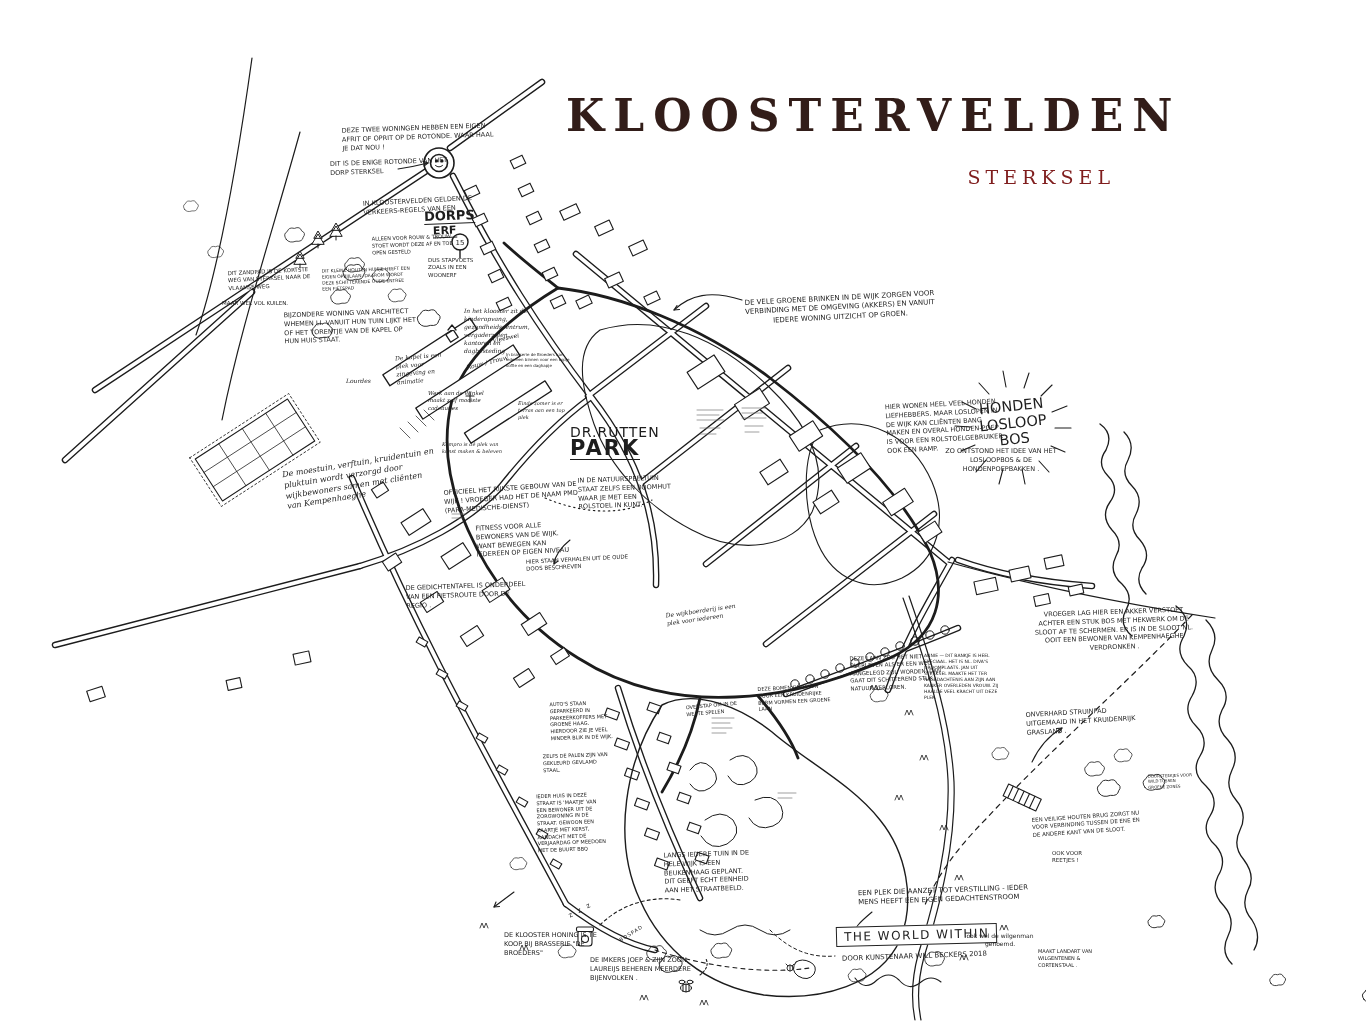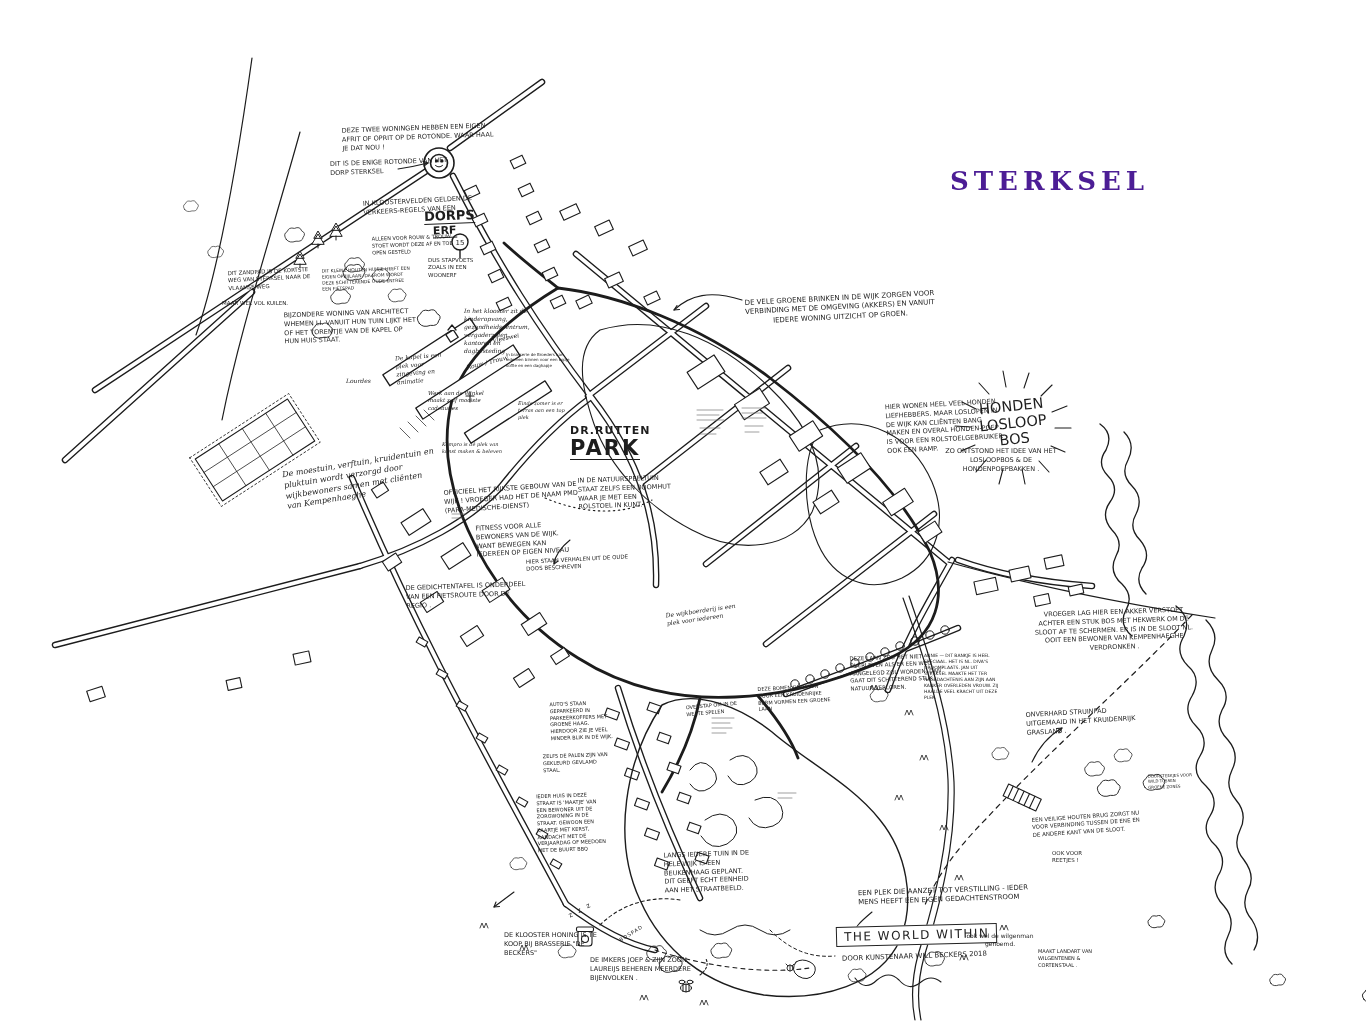--- a/index.html
+++ b/index.html
@@ -3,22 +3,22 @@
 <meta charset="utf-8">
 <style>
   html,body{margin:0;padding:0;background:#fff;}
   #canvas{position:relative;width:1366px;height:1024px;background:#ffffff;overflow:hidden;
           font-family:"DejaVu Sans",sans-serif;}
   svg{position:absolute;left:0;top:0;}
   .ttl{position:absolute;left:566px;top:90px;width:560px;text-align:center;
        font-family:"DejaVu Serif","Liberation Serif",serif;font-weight:bold;
        font-size:44px;letter-spacing:9px;color:#321d19;}
   .sub{position:absolute;left:950px;top:166px;width:165px;text-align:right;
-       font-family:"DejaVu Serif","Liberation Serif",serif;font-weight:bold;
-       font-size:26px;letter-spacing:5px;color:#4c1d95;}
+       font-family:"DejaVu Serif","Liberation Serif",serif;font-weight:normal;
+       font-size:19px;letter-spacing:5px;color:#7f1d1d;}
   .note{position:absolute;font:6.5px/1.35 "DejaVu Sans",sans-serif;color:#1d1d1d;}
   .s6{font-size:6px}.s55{font-size:5.5px}.s5{font-size:5px}.s45{font-size:4.5px}.s4{font-size:4px}
   .s7{font-size:7px}.s8{font-size:8px}
   .c{text-align:center}
   .cur{font-family:"DejaVu Serif",serif;font-style:italic;}
   .big-label{position:absolute;color:#1d1d1d;font-family:"DejaVu Sans",sans-serif;}
   .u{border-bottom:1.5px solid #1d1d1d;display:inline-block;line-height:1.05;}
   .ww-box{position:absolute;border:1.6px solid #222;background:#fff;padding:2px 7px;
           font:12px "DejaVu Sans",sans-serif;letter-spacing:1.5px;color:#222;
           transform:rotate(-1.5deg);white-space:nowrap;}
@@ -343,27 +343,28 @@
     <g stroke="#777" stroke-width="0.7">
       <path d="M 697,410 h26 M 697,415 h22 M 697,420 h27 M 700,428 h20 M 700,434 h16"></path>
       <path d="M 742,408 h24 M 742,413 h20 M 742,418 h24 M 745,426 h18 M 745,432 h14"></path>
       <path d="M 712,718 h22 M 712,723 h18 M 712,728 h20 M 712,733 h14"></path>
       <path d="M 452,514 h14 M 452,518 h10"></path>
       <path d="M 778,793 h18 M 778,798 h14"></path>
     </g>
   </g>
 </svg>
 
+<div class="ttl">KLOOSTERVELDEN</div>
 <div class="sub">STERKSEL</div>
 
 <div class="note" style="left:363px;top:196px;width:140px;transform:rotate(-3deg)">IN KLOOSTERVELDEN GELDEN DE VERKEERS-REGELS VAN EEN</div>
 <div class="big-label" style="left:424px;top:208px;font-size:13px;font-weight:bold;transform:rotate(-2deg)"><span class="u">DORPS</span></div>
 <div class="big-label" style="left:433px;top:224px;font-size:11px;font-weight:bold;transform:rotate(-2deg)"><span class="u">ERF</span></div>
 
-<div class="big-label" style="left:570px;top:424px;font-size:11px;font-weight:bold;letter-spacing:1px">DR.RUTTEN</div>
+<div class="big-label" style="left:570px;top:424px;font-size:14px;font-weight:normal;letter-spacing:1px">DR.RUTTEN</div>
 <div class="big-label" style="left:570px;top:436px;font-size:21px;font-weight:bold;letter-spacing:2px"><span class="u">PARK</span></div>
 
 <div class="big-label c" style="left:972px;top:398px;width:82px;font-size:14.5px;line-height:1.15;transform:rotate(-6deg)">
   <div>HONDEN</div>
   <div>LOSLOOP</div>
   <div>BOS</div>
 </div>
 
 <div class="ww-box" style="left:836px;top:925px">THE WORLD WITHIN</div>
 
@@ -399,21 +400,21 @@
 <div class="note c" style="left:1032px;top:608px;width:164px;transform:rotate(-2deg)">VROEGER LAG HIER EEN AKKER VERSTOPT ACHTER EEN STUK BOS MET HEKWERK OM DE SLOOT AF TE SCHERMEN. ER IS IN DE SLOOT NL. OOIT EEN BEWONER VAN KEMPENHAEGHE VERDRONKEN .</div>
 <div class="note" style="left:1026px;top:708px;width:110px;transform:rotate(-3deg)">ONVERHARD STRUINPAD UITGEMAAID IN HET KRUIDENRIJK GRASLAND .</div>
 <div class="note s55" style="left:850px;top:654px;width:92px;transform:rotate(-2deg)">DEZE LAAN ZOU HET NIET OVERLEVEN ALS ER EEN WEG AANGELEGD ZOU WORDEN. DAN GAAT DIT SCHITTEREND STUK NATUUR VERLOREN.</div>
 <div class="note s45" style="left:924px;top:653px;width:76px">ANNIE — DIT BANKJE IS HEEL SPECIAAL. HET IS NL. DIVA'S DROOMPLAATS. JAN UIT STERKSEL MAAKTE HET TER NAGEDACHTENIS AAN ZIJN AAN KANKER OVERLEDEN VROUW. ZIJ HAALDE VEEL KRACHT UIT DEZE PLEK.</div>
 <div class="note s5" style="left:758px;top:684px;width:74px;transform:rotate(-3deg)">DEZE BOMEN OMGEVEN DOOR EEN KRUIDENRIJKE BERM VORMEN EEN GROENE LAAN</div>
 <div class="note s5" style="left:686px;top:702px;width:52px;transform:rotate(-5deg)">OVERSTAP OM IN DE WEI TE SPELEN</div>
 <div class="note s5" style="left:550px;top:700px;width:66px;transform:rotate(-2deg)">AUTO'S STAAN GEPARKEERD IN PARKEERKOFFERS MET GROENE HAAG. HIERDOOR ZIE JE VEEL MINDER BLIK IN DE WIJK.</div>
 <div class="note s5" style="left:543px;top:752px;width:70px;transform:rotate(-2deg)">ZELFS DE PALEN ZIJN VAN GEKLEURD GEVLAMD STAAL.</div>
 <div class="note s5" style="left:537px;top:792px;width:70px;transform:rotate(-2deg)">IEDER HUIS IN DEZE STRAAT IS 'MAATJE' VAN EEN BEWONER UIT DE ZORGWONING IN DE STRAAT. GEWOON EEN KAARTJE MET KERST, AANDACHT MET DE VERJAARDAG OF MEEDOEN MET DE BUURT BBQ</div>
 <div class="note" style="left:664px;top:850px;width:88px;transform:rotate(-2deg)">LANGS IEDERE TUIN IN DE HELE WIJK IS EEN BEUKENHAAG GEPLANT. DIT GEEFT ECHT EENHEID AAN HET STRAATBEELD.</div>
-<div class="note" style="left:504px;top:931px;width:112px">DE KLOOSTER HONING IS TE KOOP BIJ BRASSERIE "DE BECKERS"</div>
+<div class="note" style="left:504px;top:931px;width:112px">DE KLOOSTER HONING IS TE KOOP BIJ BRASSERIE "DE BROEDERS"</div>
 <div class="note" style="left:590px;top:956px;width:110px">DE IMKERS JOEP &amp; ZIJN ZOON LAUREIJS BEHEREN MEERDERE BIJENVOLKEN .</div>
 <div class="note s7" style="left:858px;top:886px;width:192px;transform:rotate(-2deg)">EEN PLEK DIE AANZET TOT VERSTILLING - IEDER MENS HEEFT EEN EIGEN GEDACHTENSTROOM</div>
 <div class="note s7" style="left:842px;top:952px;width:155px;transform:rotate(-2deg)">DOOR KUNSTENAAR WILL BECKERS 2018</div>
 <div class="note s6 c" style="left:952px;top:932px;width:96px">ook wel de wilgenman genoemd.</div>
 <div class="note s5" style="left:1038px;top:948px;width:76px">MAAKT LANDART VAN WILGENTENEN &amp; CORTENSTAAL .</div>
 <div class="note s55" style="left:1032px;top:813px;width:116px;transform:rotate(-4deg)">EEN VEILIGE HOUTEN BRUG ZORGT NU VOOR VERBINDING TUSSEN DE ENE EN DE ANDERE KANT VAN DE SLOOT.</div>
 <div class="note s55" style="left:1052px;top:850px;width:50px">OOK VOOR REETJES !</div>
 <div class="note s4" style="left:1148px;top:773px;width:46px;transform:rotate(-2deg)">DOORSTEEKJES VOOR WILD TUSSEN GROENE ZONES</div>
 <div class="note s7" style="left:568px;top:906px;transform:rotate(-28deg);letter-spacing:2px">z z z</div>
 

